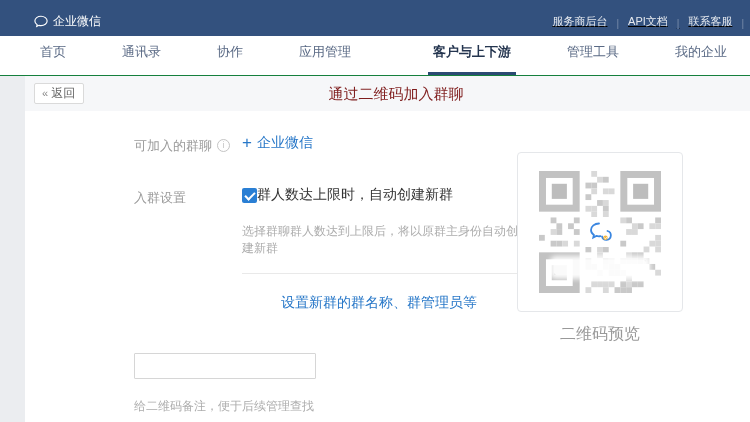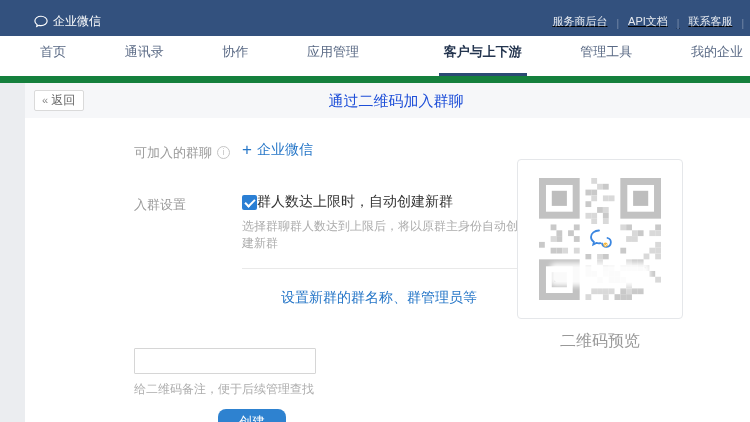--- a/index.html
+++ b/index.html
@@ -8,54 +8,54 @@
 
   
   .topbar { height:36px; background:#33517e; display:flex; align-items:center; justify-content:space-between; padding:7px 6px 0 34px; }
   .logo { display:flex; align-items:center; gap:5px; color:#fff; font-size:12px; cursor:pointer; }
   .logo svg { display:block; }
   .topbar-links { display:flex; align-items:flex-end; gap:9px; font-size:11px;text-decoration:underline; }
   .topbar-links a { color:rgba(255,255,255,.88); text-decoration:none; cursor:pointer; }
   .tsep { color:rgba(255,255,255,.32); font-size:10px; }
 
   
-  .mainnav { height:47px; background:#fff; display:flex; justify-content:space-between; padding:0 2px 0 35px; border-bottom:7px solid #15803d; }
+  .mainnav { height:40px; background:#fff; display:flex; justify-content:space-between; padding:0 18px 0 35px; border-bottom:1px solid #15803d; }
   .tab { font-size:13px; color:#5a6a85; line-height:31px; padding:0 5px; border-bottom:3px solid transparent; cursor:pointer; white-space:nowrap; }
   .tab.active { color:#24354f; font-weight:bold; border-bottom-color:#2b4a73;margin-left:26px; }
 
   
   .page { height:365px; padding-left:25px; }
   .card { background:#fff; height:100%; position:relative; }
   .card-header { height:35px; background:#f6f7f9; position:relative; }
   .back-btn { position:absolute; left:9px; top:7px; height:21px; padding:0 8px 1px 7px; background:#fff;
               border:1px solid #dadada; border-radius:2px; font-size:12px; color:#666; cursor:pointer;
               font-family:inherit; display:flex; align-items:center; gap:3px; }
   .back-btn .chev { font-size:11px; color:#888; }
-  .page-title { position:absolute; left:17px; right:0; top:0; line-height:35px; text-align:center; font-size:15px; color:#1d4ed8; font-weight:400; }
+  .page-title { position:absolute; left:17px; right:0; top:0; line-height:35px; text-align:center; font-size:15px; color:#7f1d1d; font-weight:400; }
 
   
   .form { padding-left:109px; width:470px; }
   .form-row { display:flex; }
   .flabel { width:108px; font-size:13px; color:#9b9b9b; padding-top:3px; display:flex; align-items:flex-start; gap:5px; flex:none; }
   .fctrl { flex:1; }
   .row1 { margin-top:23px; }
   .row2 { margin-top:31px; }
   .row3 { margin-top:41px; }
 
   .info-i { width:13px; height:13px; border:1px solid #c4c4c4; border-radius:50%; color:#c4c4c4;
             font-size:9px; line-height:11px; text-align:center; margin-top:2px; font-style:normal; }
 
   .blue-link { color:#2777c8; font-size:14px; text-decoration:none; cursor:pointer; display:inline-flex; align-items:center; gap:5px; }
   .plus { font-size:17px; line-height:14px; font-weight:400; }
 
   .checkbox-line { display:flex; align-items:center; font-size:14px; color:#333; cursor:pointer; }
   .checkbox { width:15px; height:15px; background:#2a7fd4; border-radius:2px; position:relative; flex:none; }
   .checkbox::after { content:""; position:absolute; left:5px; top:2px; width:4px; height:8px;
                      border:solid #fff; border-width:0 2px 2px 0; transform:rotate(45deg); }
-  .helper { font-size:12px; color:#acacac; margin-top:7px; }
+  .helper { font-size:12px; color:#acacac; margin-top:19px; }
   .divider { height:1px; background:#e9e9e9; width:280px; margin-top:16px; }
   .settings-link { display:inline-block; margin-top:20px;margin-left:39px; }
 
   .remark-input { width:182px; height:26px; border:1px solid #d6d6d6; border-radius:1px; padding:0 6px; font-size:13px; font-family:inherit; color:#333; outline:none; }
 
   .create-btn { margin:11px 0 0 84px; width:68px; height:25px; background:#2e82d0; color:#fff; border:none;
                 border-radius:8px; font-size:13px; font-family:inherit; cursor:pointer; }
 
   
   .qr-panel { position:absolute; top:76px; left:492px; width:166px; }

